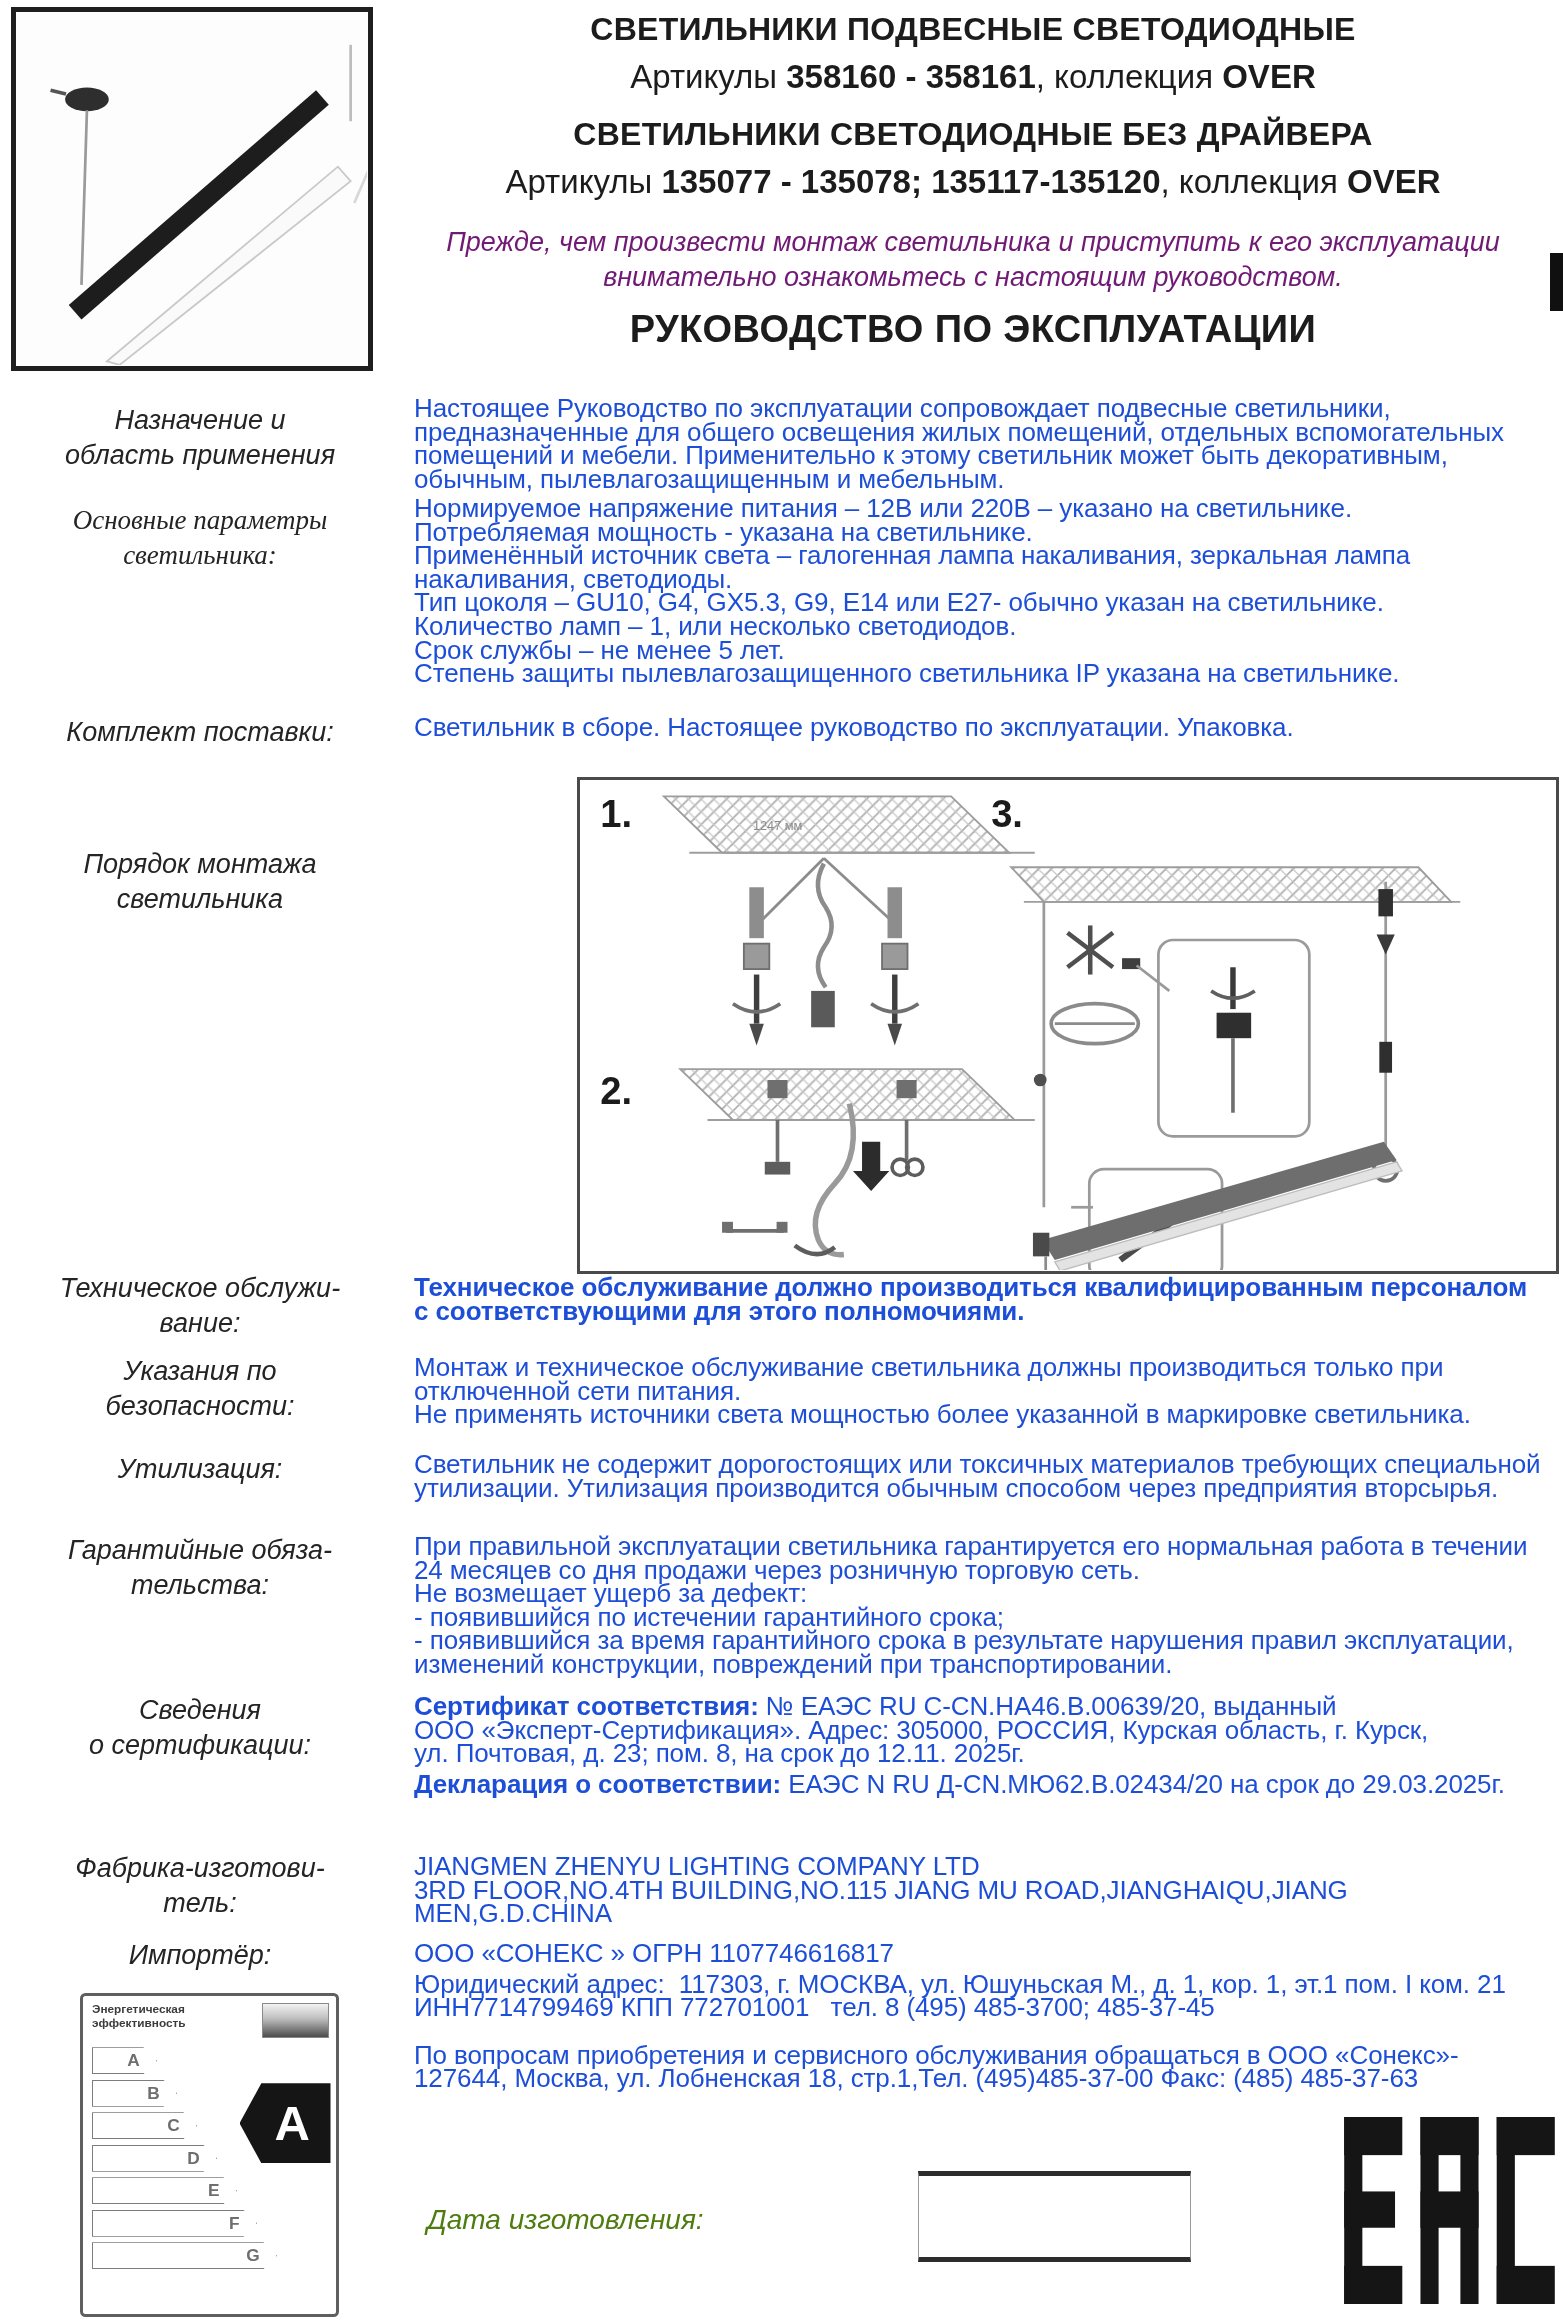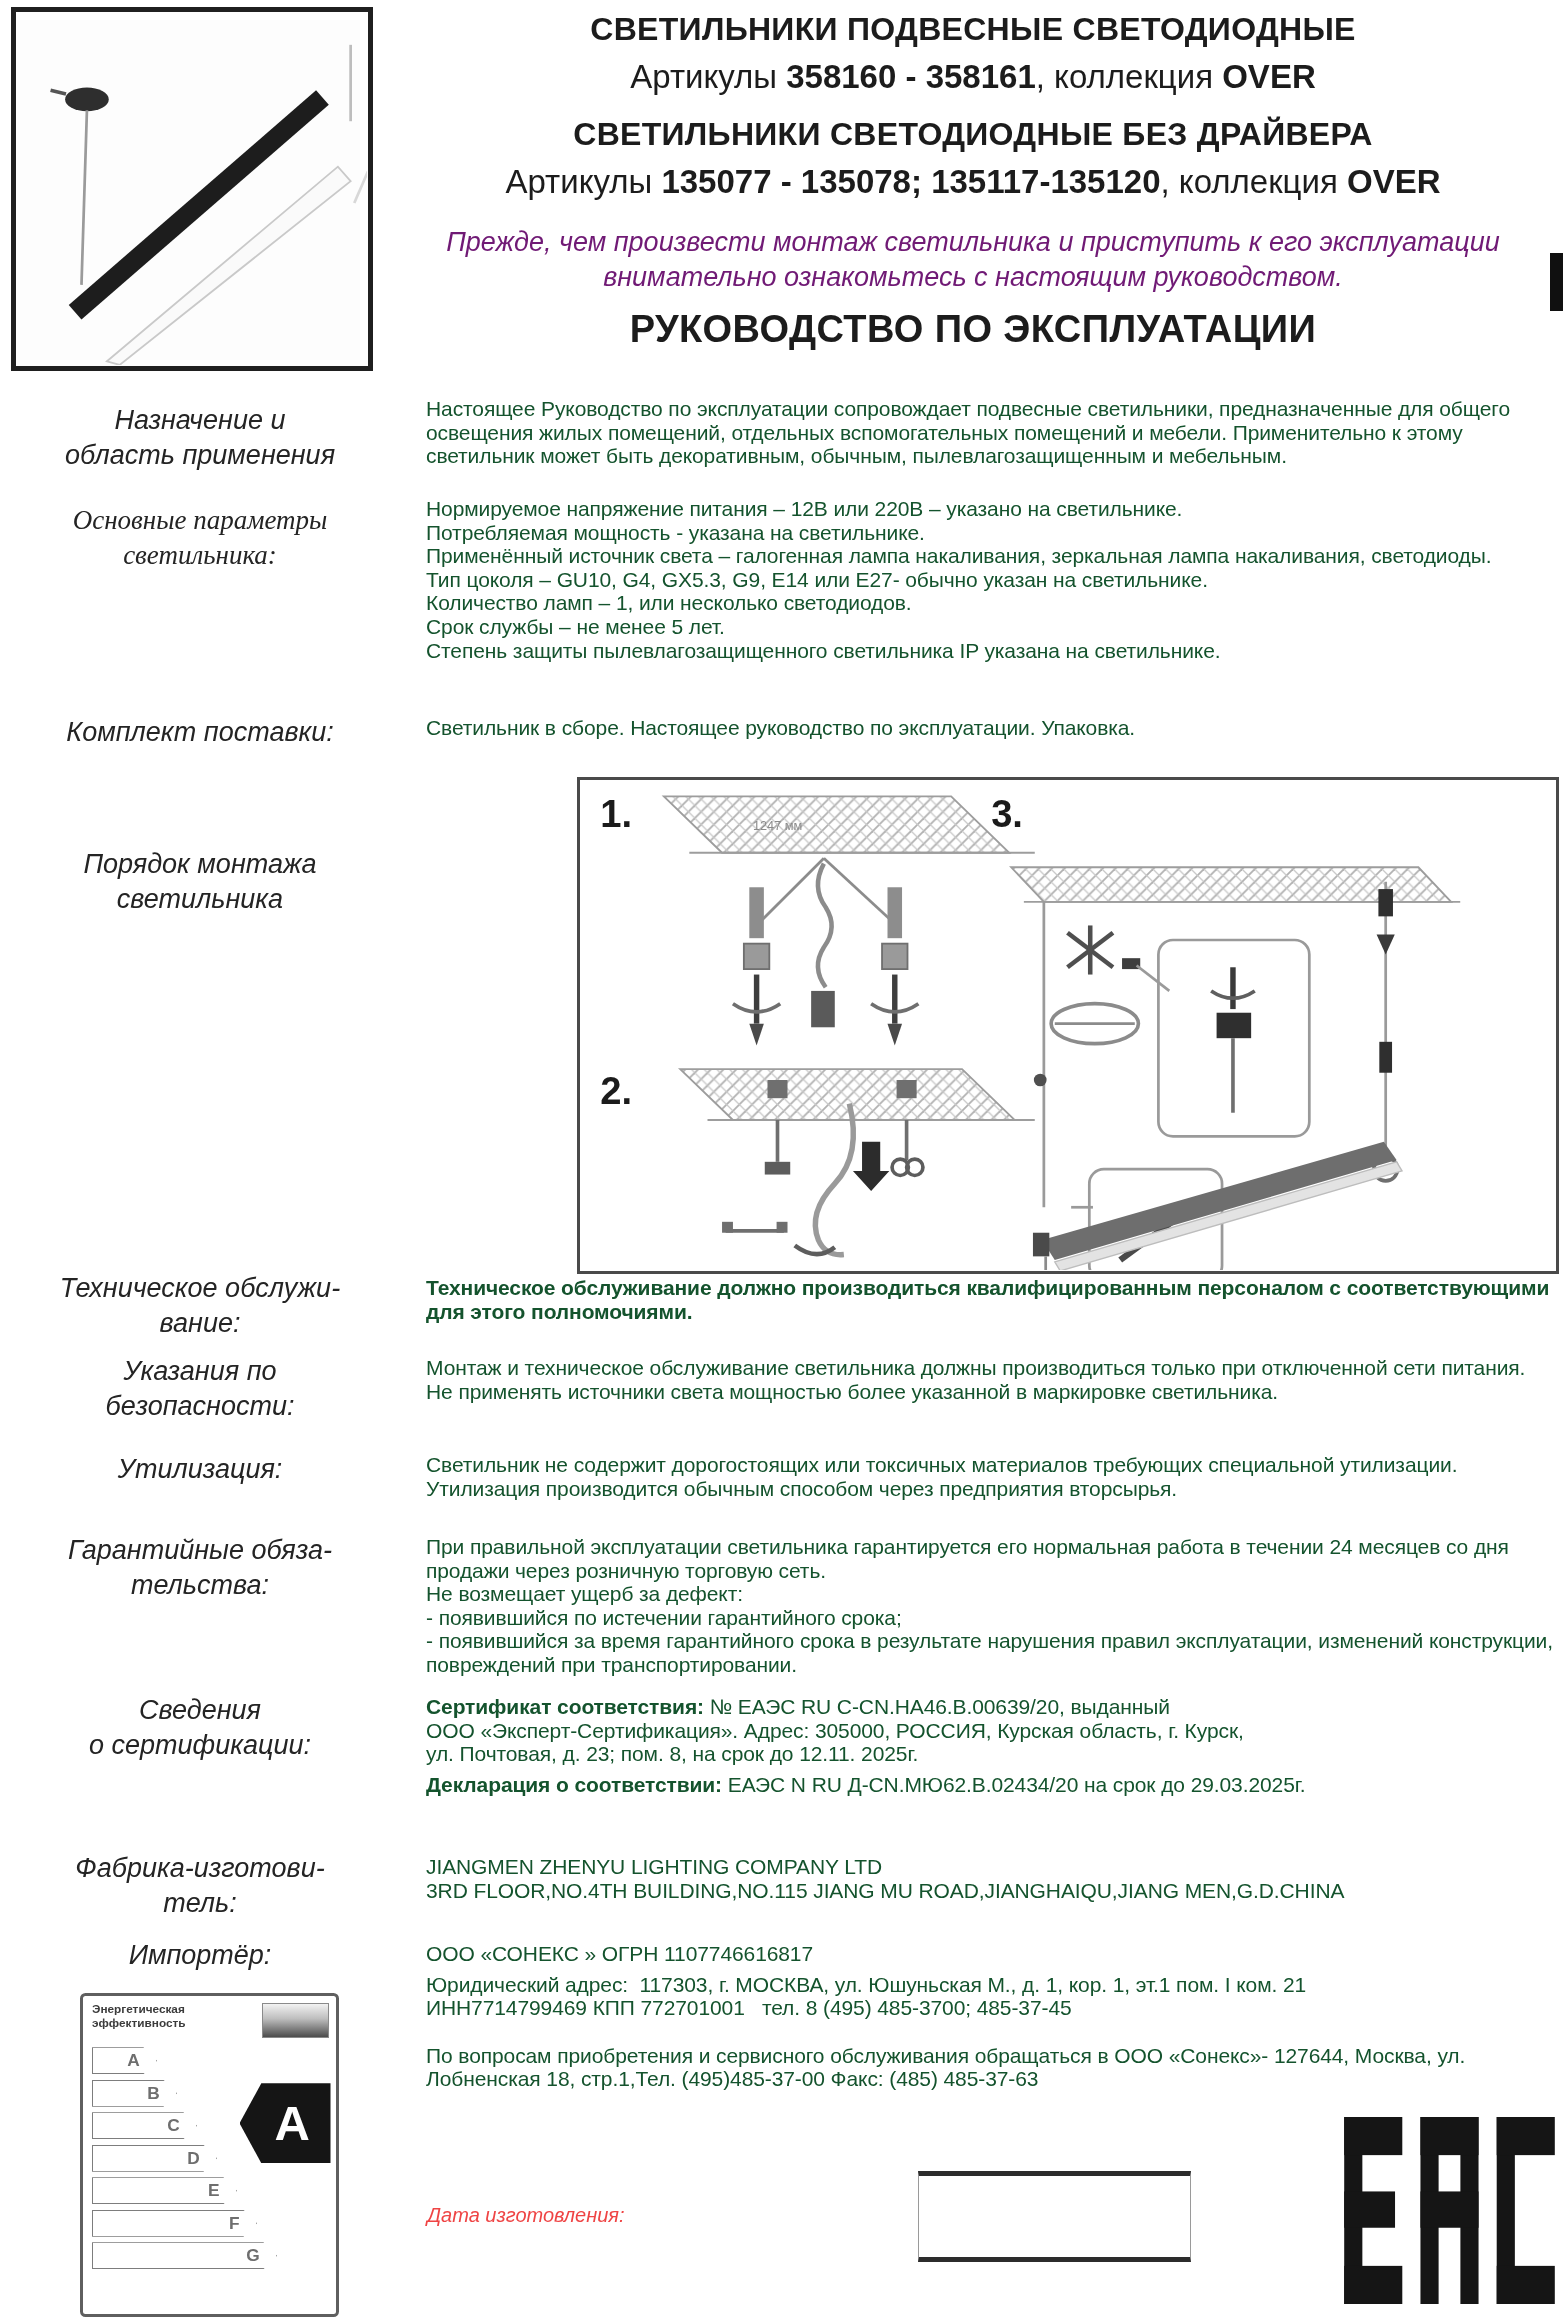--- a/index.html
+++ b/index.html
@@ -17,21 +17,21 @@
   .h-title{font-size:32px;font-weight:bold;letter-spacing:0.3px;line-height:45px;}
   .h-art{font-size:33px;line-height:42px;margin-top:3.6px;white-space:pre-wrap;}
   .h-art .b{font-weight:bold;}
   .mt18{margin-top:14.5px;}
   .notice{margin:22px auto 0;width:1073px;font-style:italic;font-size:27px;line-height:35px;color:#701a75;}
   .manual-title{margin-top:12.7px;font-size:38px;font-weight:bold;letter-spacing:0.4px;}
   
   .sec-label{left:5.5px;width:389px;text-align:center;font-style:italic;font-size:27px;
     line-height:35px;color:#242424;}
   
-  .sec-body{left:414px;width:1132px;font-size:21px;line-height:23.6px;letter-spacing:-0.1px;color:#14532d;margin-left:12px;}
+  .sec-body{left:414px;width:1132px;font-size:26px;line-height:23.6px;letter-spacing:-0.1px;color:#1d4ed8;}
   .sec-body p{margin:0;}
   .bold{font-weight:bold;}
   
   .diagram-box{left:577px;top:777px;width:982px;height:497px;border:3.6px solid #4a4a4a;
     box-sizing:border-box;background:#fff;}
   .fig-num{font-size:42px;font-weight:bold;fill:#1b1b1b;}
   .dim-note{font-size:14px;fill:#8b8b8b;}
   
   .energy-label{left:80px;top:1993px;width:259px;height:324px;border:3.6px solid #5f5f5f;
     border-radius:5.5px;box-sizing:border-box;background:#fff;padding:7.3px 7.3px 5.5px 9px;}
@@ -42,21 +42,21 @@
   .el-rows{margin-top:9px;position:relative;}
   .el-row{height:27px;margin-bottom:5.5px;border:1.8px solid #7d7d7d;background:#fff;
     clip-path:polygon(0 0,calc(100% - 13.6px) 0,100% 50%,calc(100% - 13.6px) 100%,0 100%);
     display:flex;align-items:center;justify-content:flex-end;box-sizing:border-box;}
   .el-row span{font-size:17.3px;font-weight:bold;color:#6e6e6e;margin-right:16.4px;}
   .el-rating{position:absolute;right:-1.8px;top:36px;width:91px;height:80px;background:#151515;
     clip-path:polygon(24% 0,100% 0,100% 100%,24% 100%,0 50%);
     display:flex;align-items:center;justify-content:center;}
   .el-rating span{color:#fff;font-size:49px;font-weight:bold;padding-left:14.5px;}
   
-  .date-label{left:427px;top:2204px;font-style:italic;font-size:20px;color:#ef4444;}
+  .date-label{left:427px;top:2204px;font-style:italic;font-size:28px;color:#4d7c0f;}
   .date-box{left:918px;top:2171px;width:273px;height:91px;box-sizing:border-box;
     border-top:5.5px solid #2c2c2c;border-bottom:5.5px solid #2c2c2c;
     border-left:1.8px solid #9a9a9a;border-right:1.8px solid #9a9a9a;background:#fff;}
   .eac{left:1344px;top:2117px;}
   .edge-artifact{right:0;top:253px;width:14.5px;height:58px;background:#101010;}
   .line-sp{white-space:pre-wrap;}
 </style>
 </head>
 <body>
 

